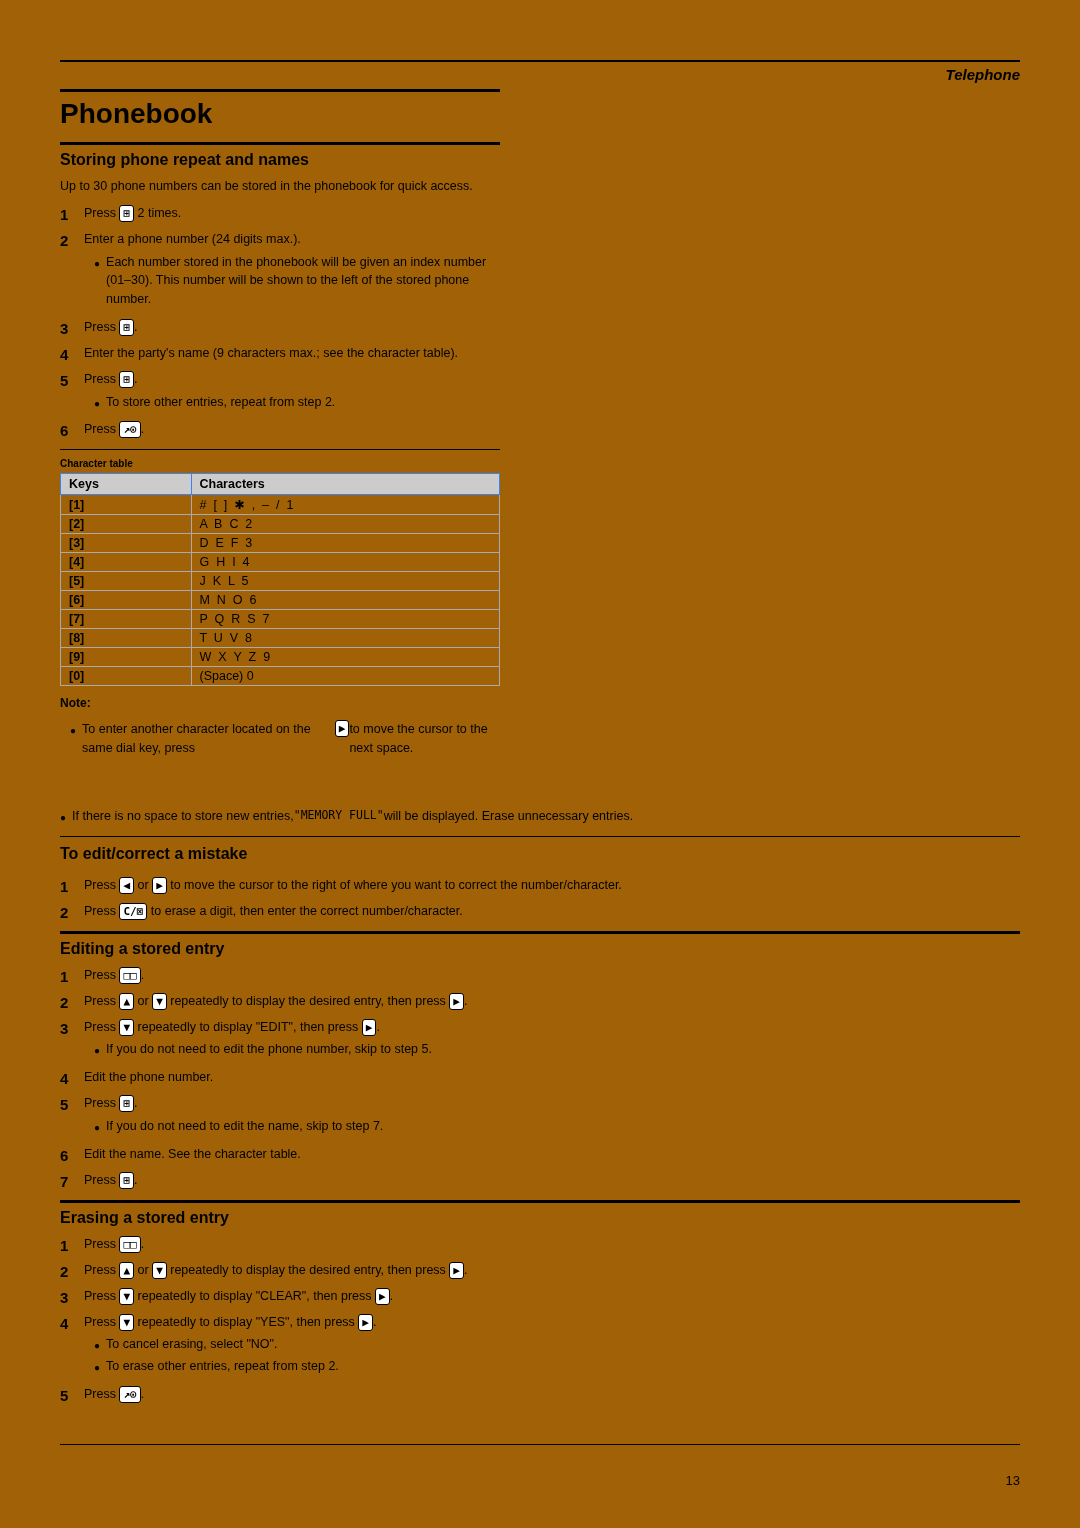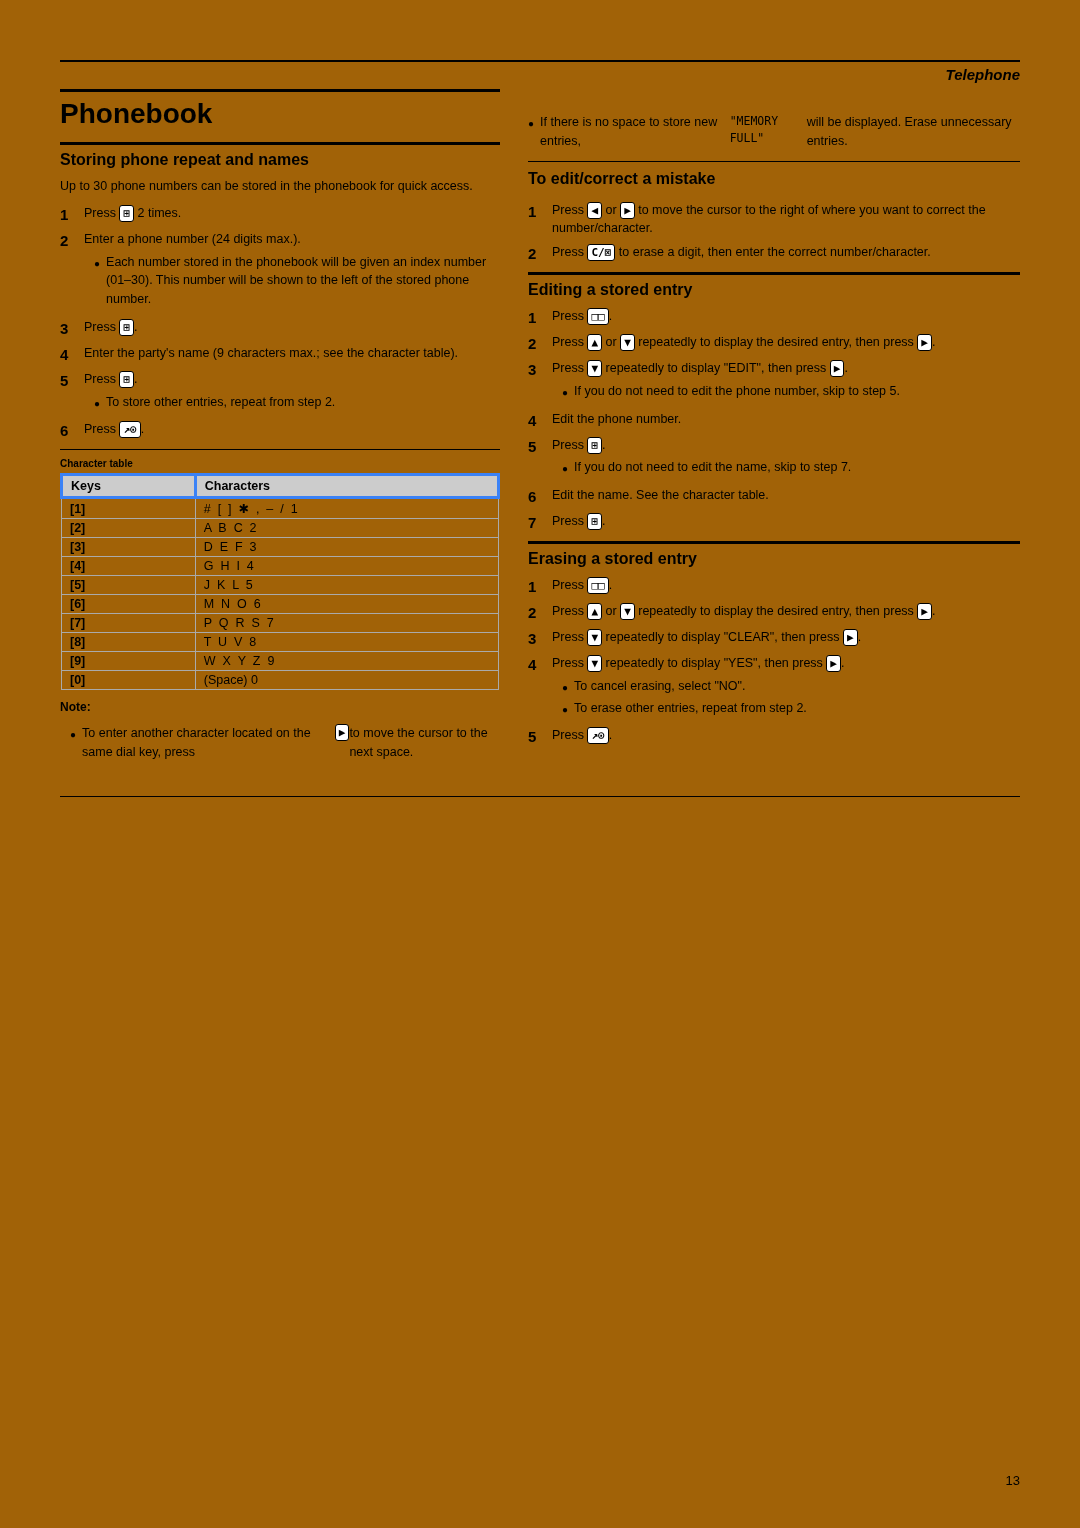--- a/index.html
+++ b/index.html
@@ -32,21 +32,22 @@
       text-align: right;
       font-style: italic;
       font-weight: bold;
       font-size: 15px;
       margin-bottom: 6px;
     }
 
     
     .two-col {
       display: flex;
-      gap: 28px;
+      gap: 21px;
+      flex-direction: column;
     }
 
     .left-col {
       width: 440px;
       flex-shrink: 0;
     }
 
     .right-col {
       flex: 1;
     }
@@ -160,21 +161,21 @@
 
     .char-table {
       border-collapse: collapse;
       width: 100%;
       margin-bottom: 10px;
       font-size: 12.5px;
     }
 
     .char-table th {
       background: #ccc;
-      border: 3px solid #3b82f6;
+      border: 1px solid #3b82f6;
       padding: 3px 8px;
       text-align: left;
       font-weight: bold;
     }
 
     .char-table td {
       border: 1px solid #aaa;
       padding: 2px 8px;
     }
 

